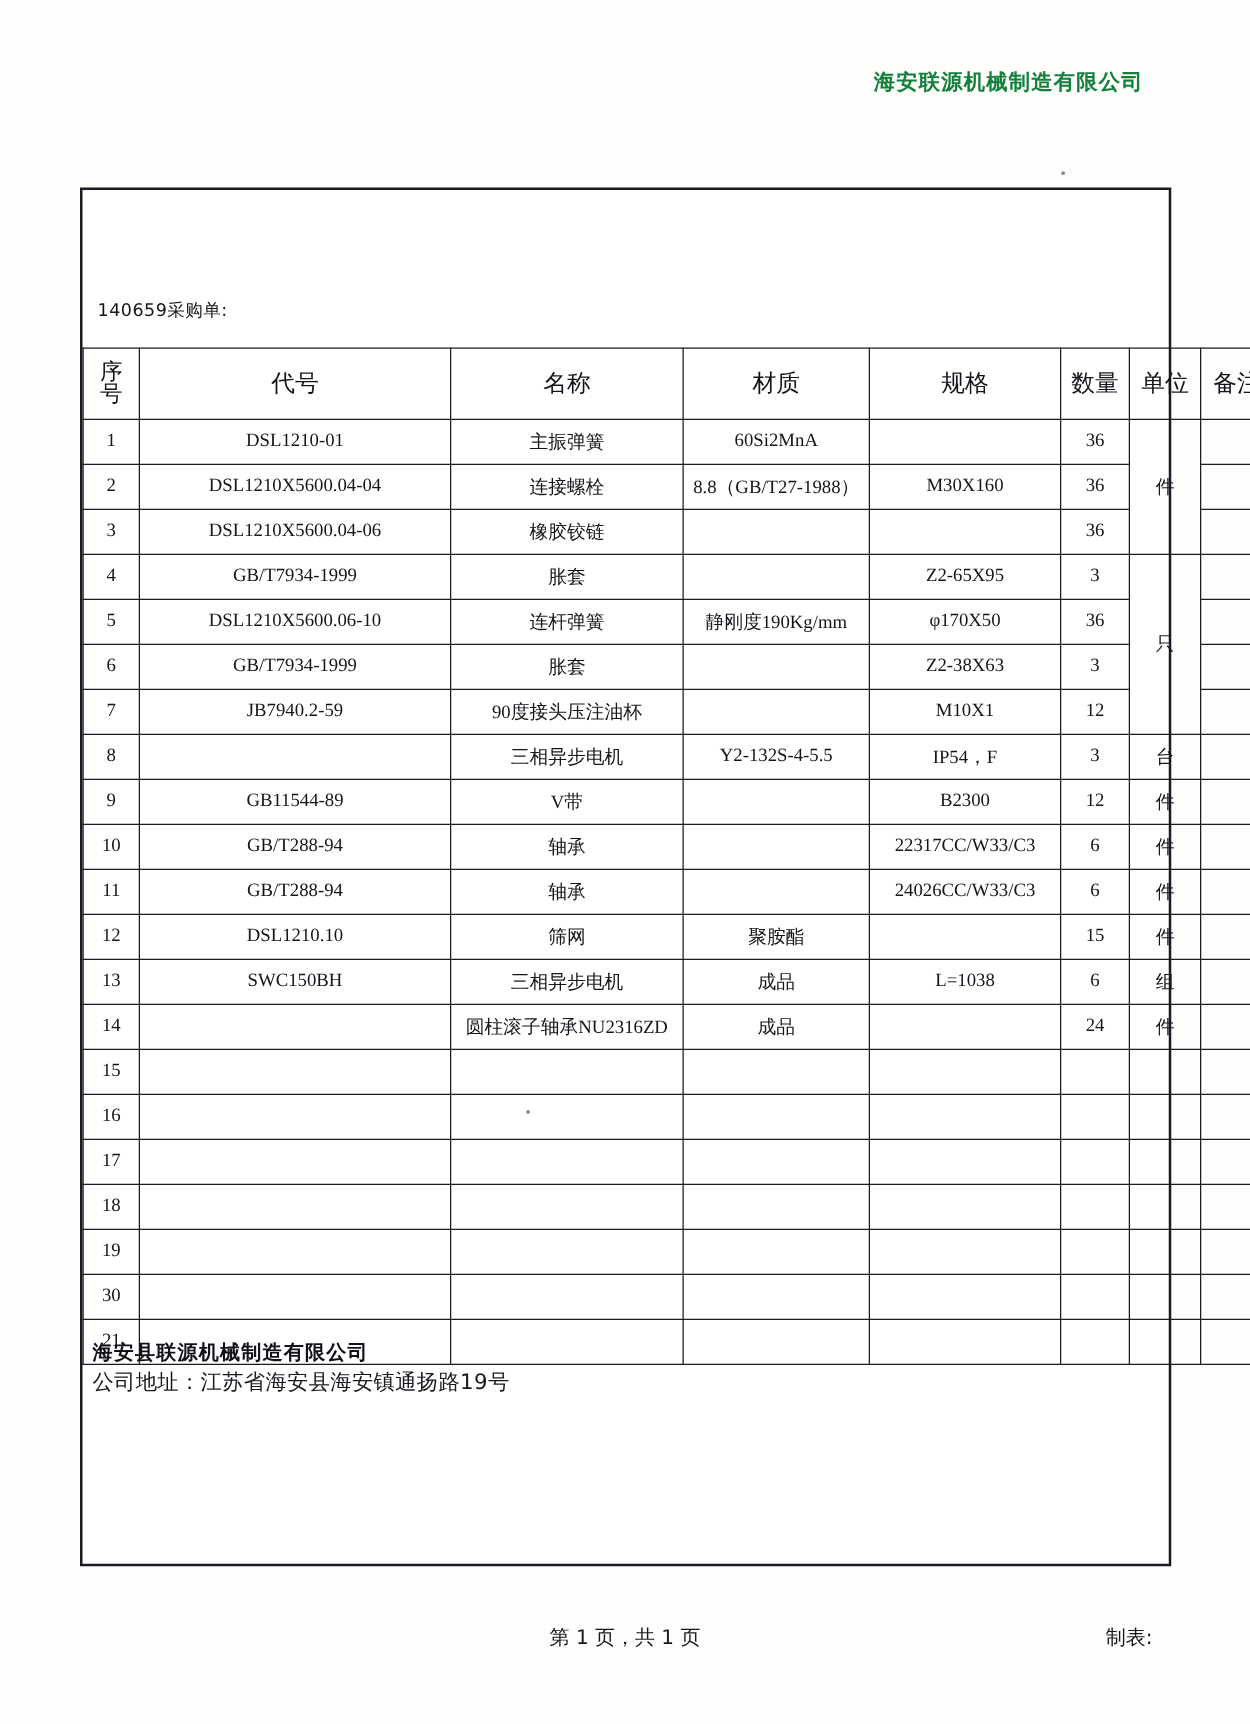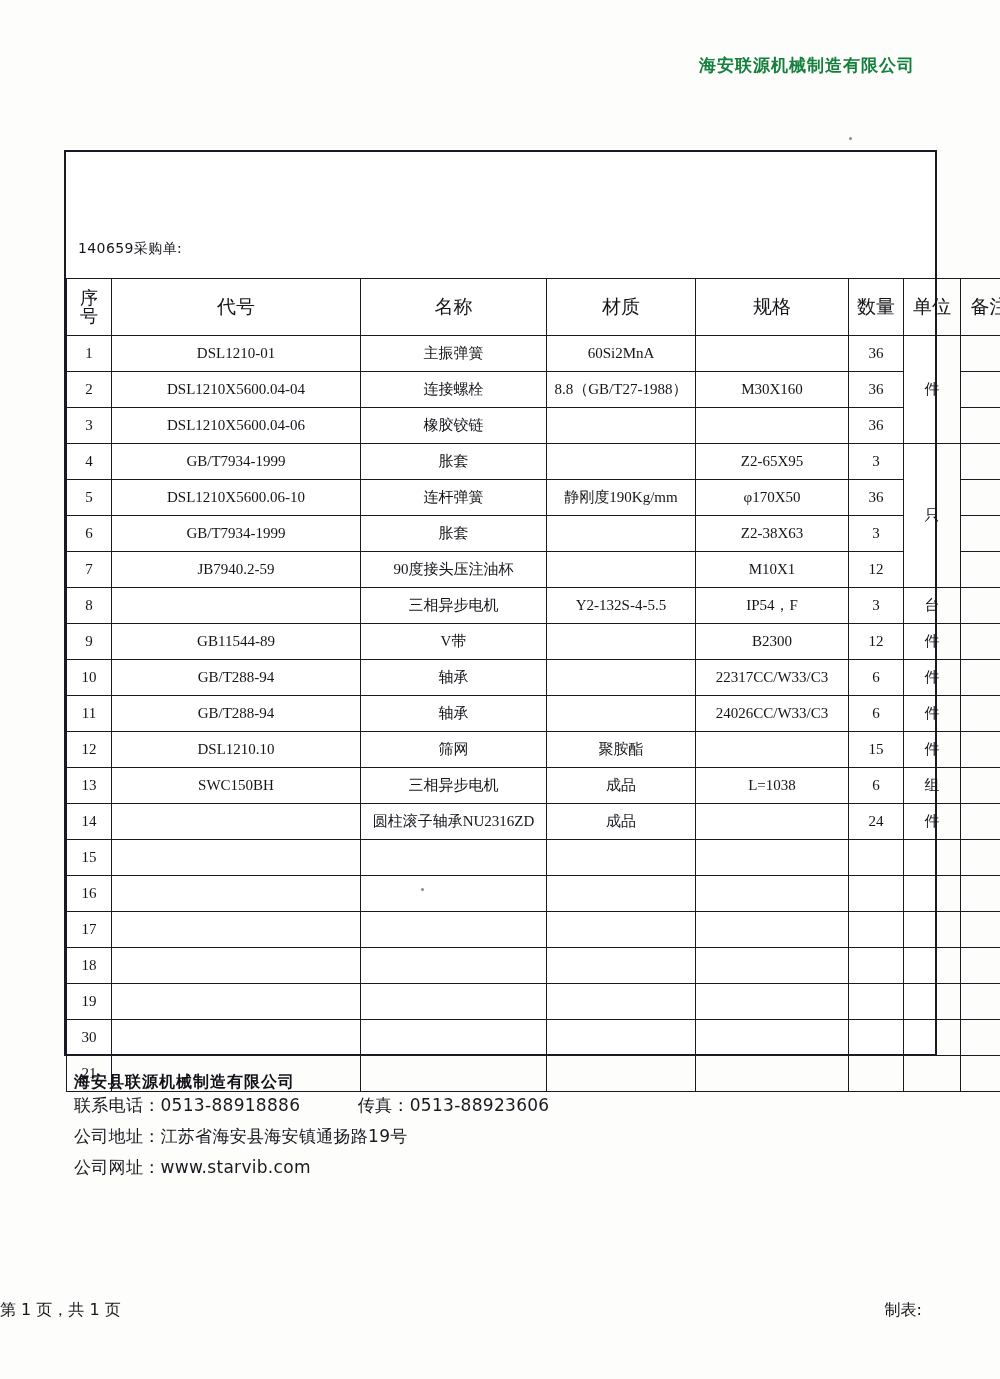--- a/index.html
+++ b/index.html
@@ -30,21 +30,21 @@
     font-size: 17px;
     letter-spacing: 1px;
     color: #15803d;
   }
   
   .frame {
     position: absolute;
     left: 64px;
     top: 150px;
     width: 873px;
-    height: 906px;
+    height: 1103px;
     border: 2px solid #1a1a22;
     box-sizing: border-box;
     background: #fff;
   }
   .order-no {
     position: absolute;
     left: 12px;
     top: 88px;
     font-family: "DejaVu Sans", sans-serif;
     font-size: 14px;
@@ -133,20 +133,21 @@
     left: 0;
     right: 0;
     top: 1300px;
     font-family: "DejaVu Sans", sans-serif;
     font-size: 16px;
     color: #16161c;
   }
   .page-footer .center {
     position: absolute;
     left: 0; right: 0;
+    text-align: center;
   }
   .page-footer .right {
     position: absolute;
     right: 78px;
   }
 </style>
 </head>
 <body>
 
 <div class="page">
@@ -382,27 +383,21 @@
             <td class="mono"></td>
             <td class="mono"></td>
             <td class="unit-cell"></td>
             <td class="mono"></td>
           </tr>
         </tbody>
     </table>
 
     <div class="company">
       <div class="name">海安县联源机械制造有限公司</div>
-      <div class="line">
-        <span>联系电话：0513-88918886</span>
-        <span class="gap"></span>
-        <span>传真：0513-88923606</span>
-      </div>
       <div class="line">公司地址：江苏省海安县海安镇通扬路19号</div>
-      <div class="line">公司网址：www.starvib.com</div>
     </div>
 
   </div>
 
   <div class="page-footer">
     <div class="center">第 1 页，共 1 页</div>
     <div class="right">制表:</div>
   </div>
 
 </div>

